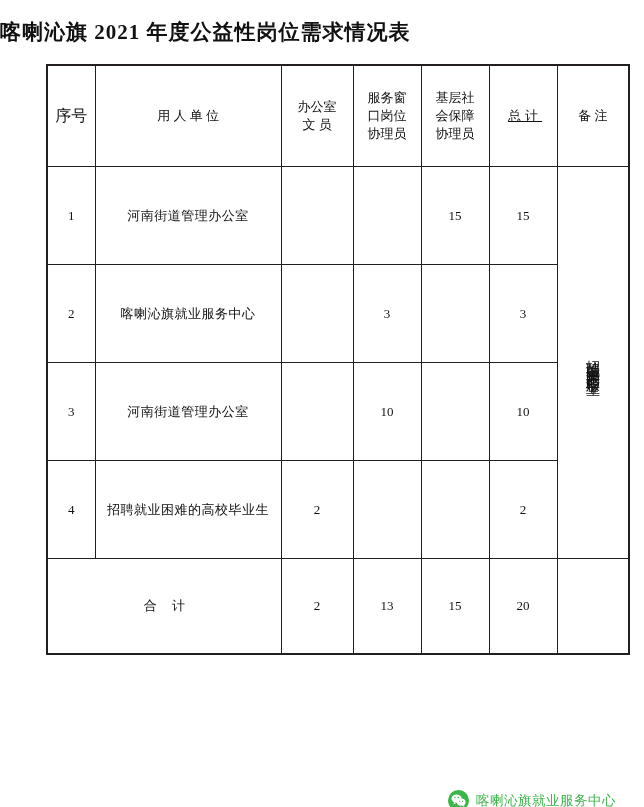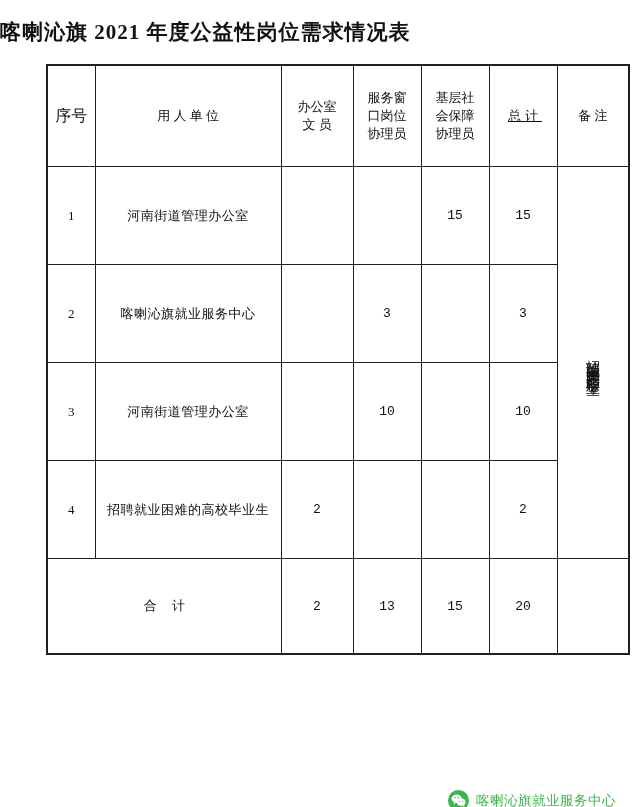--- a/index.html
+++ b/index.html
@@ -78,21 +78,20 @@
   }
   .unit-name {
     font-size: 13.5px;
     letter-spacing: 0.5px;
   }
   .seq {
     font-size: 13px;
   }
   .num {
     font-size: 13px;
-    font-family: Liberation Mono, monospace;
   }
   .total-label {
     font-size: 14px;
     letter-spacing: 6px;
     text-indent: 6px;
     margin-top: 40px;
   }
   .remark-cell {
     position: relative;
   }

